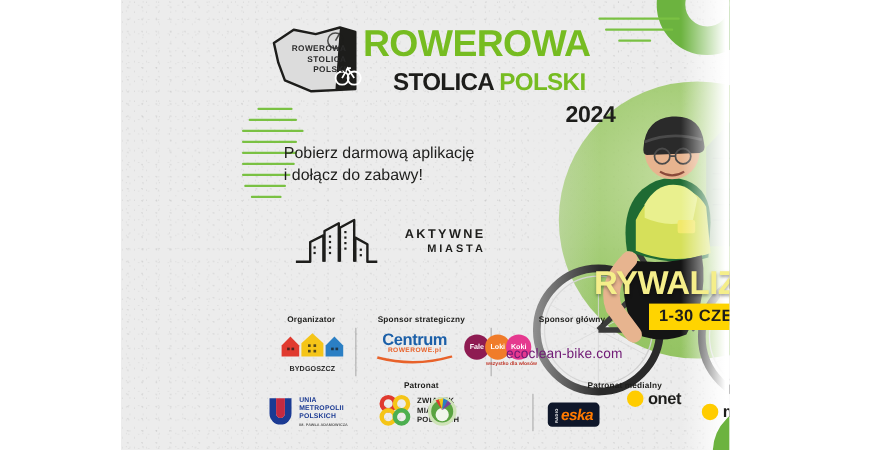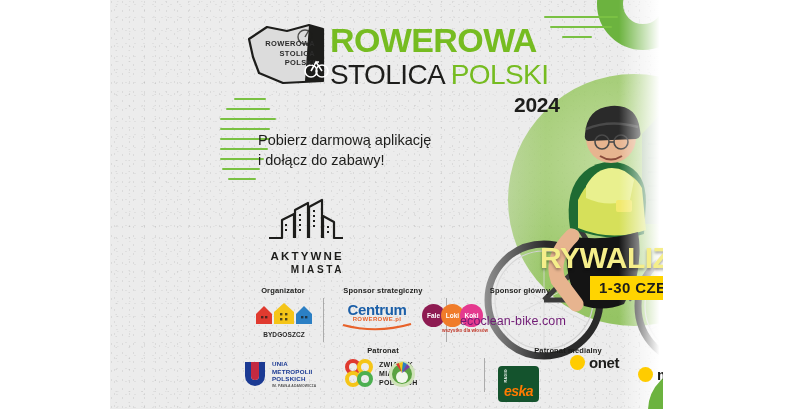--- a/index.html
+++ b/index.html
@@ -68,32 +68,32 @@
   .rsp-map{position:absolute;inset:0;}
   .rsp-text{
     position:absolute;left:8px;top:22px;width:64px;
     text-align:right;color:#2b2b2b;font-weight:700;
     font-size:7.5px;line-height:9.5px;letter-spacing:.4px;
   }
 
   
   .title{position:absolute;z-index:5;left:220px;top:23px;}
   .t-row1{font-size:34px;font-weight:900;color:#76bc21;letter-spacing:-.6px;line-height:34px;}
-  .t-row2{font-size:28px;font-weight:400;letter-spacing:-.6px;line-height:36px;color:#1d1d1b;}
+  .t-row2{font-size:22px;font-weight:700;letter-spacing:-.6px;line-height:36px;color:#1d1d1b;text-align:center;}
   .t-row2 .green{color:#76bc21;}
   .t-year{font-size:21px;font-weight:900;color:#1d1d1b;letter-spacing:-.3px;
           text-align:left;margin-left:184px;margin-top:1px;line-height:21px;}
 
   
   .lead{position:absolute;z-index:5;left:148px;top:130px;
         font-size:14.5px;line-height:20px;color:#1d1d1b;font-weight:400;}
   .lead div{white-space:nowrap;}
 
   
-  .am{position:absolute;z-index:5;left:158px;top:198px;display:flex;align-items:flex-end;gap:8px;flex-direction:column;}
+  .am{position:absolute;z-index:5;left:158px;top:198px;display:flex;align-items:center;gap:24px;}
   .am-text{color:#1d1d1b;font-weight:800;font-size:11.5px;letter-spacing:2.2px;line-height:13px;}
   .am-text .sub{font-size:10px;letter-spacing:2.6px;display:block;text-align:right;}
 
   
   .photo{position:absolute;z-index:4;left:372px;top:0;width:291px;height:360px;overflow:hidden;}
   .ph-greencircle{position:absolute;left:26px;top:74px;width:252px;height:252px;border-radius:50%;
     background:radial-gradient(circle at 40% 35%, #b9d98f 0%, #8cc152 55%, #79b53f 100%);opacity:.85;}
   .ph-bldg{position:absolute;left:150px;top:74px;width:130px;height:150px;opacity:.55;}
   .ph-fade{position:absolute;inset:0;background:linear-gradient(to right,rgba(236,236,236,.55) 0%,rgba(236,236,236,0) 22%);}
 
@@ -120,22 +120,22 @@
              color:#fff;font-size:6.5px;font-weight:800;margin-right:-4px;}
   .fale-sub{position:absolute;left:0;top:24px;width:86px;text-align:center;font-size:4.6px;color:#c0392b;font-weight:700;}
 
   .ump{position:absolute;display:flex;align-items:center;gap:4px;}
   .ump-txt{font-size:6.2px;font-weight:800;color:#1b3a93;line-height:7.4px;letter-spacing:.2px;}
   .ump-fine{font-size:3.4px;color:#555;font-weight:600;letter-spacing:.1px;margin-top:1.5px;}
 
   .zmp{position:absolute;display:flex;align-items:center;gap:5px;}
   .zmp-txt{font-size:7px;font-weight:800;color:#1d1d1b;line-height:9px;letter-spacing:.3px;}
 
-  .eska{position:absolute;background:#14532d;border-radius:4px;padding:3px 6px;
-        display:flex;align-items:flex-start;flex-direction:column;}
+  .eska{position:absolute;background:#0f172a;border-radius:4px;padding:3px 6px;
+        display:flex;align-items:flex-end;}
   .eska b{color:#ff7a00;font-size:14px;font-weight:900;letter-spacing:-.5px;font-style:italic;}
 
   .onet,.medonet{position:absolute;display:flex;align-items:center;gap:4px;}
   .dot{width:15px;height:15px;border-radius:50%;background:#ffcc00;display:block;}
   .onet b,.medonet b{font-size:15px;font-weight:800;color:#1d1d1b;letter-spacing:-.4px;}
 </style>
 </head>
 <body>
 
 <div class="stage">

